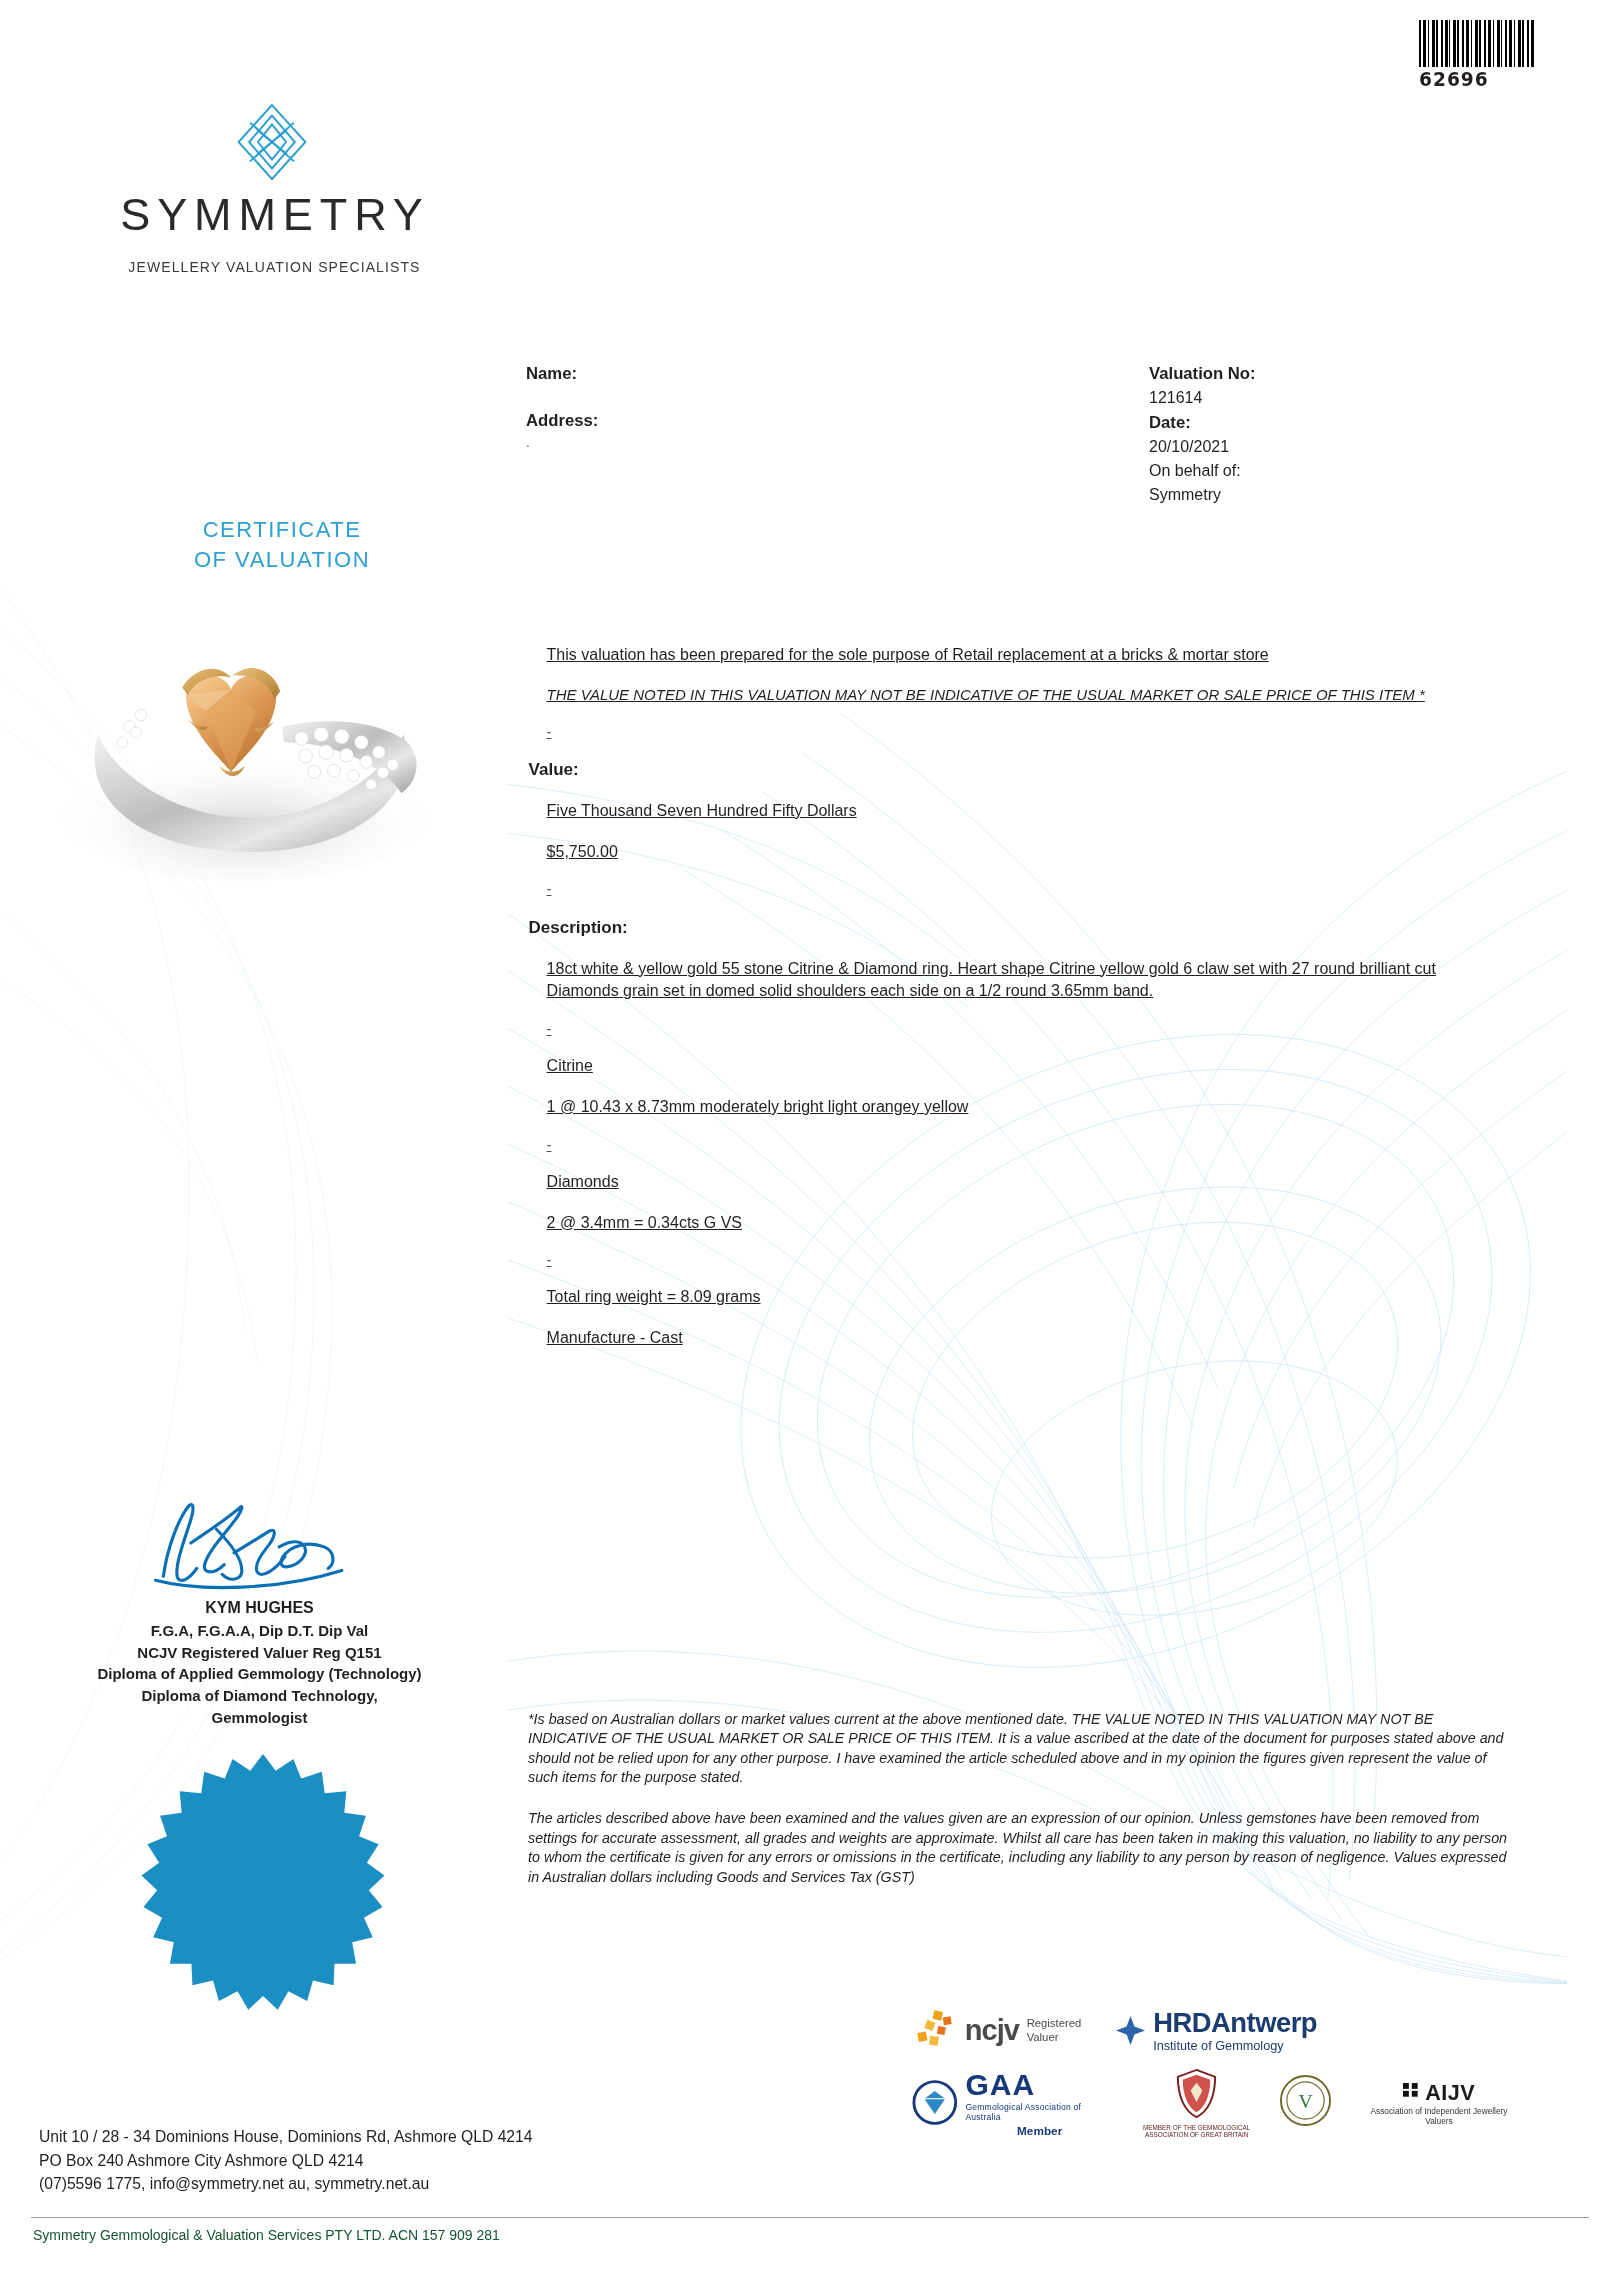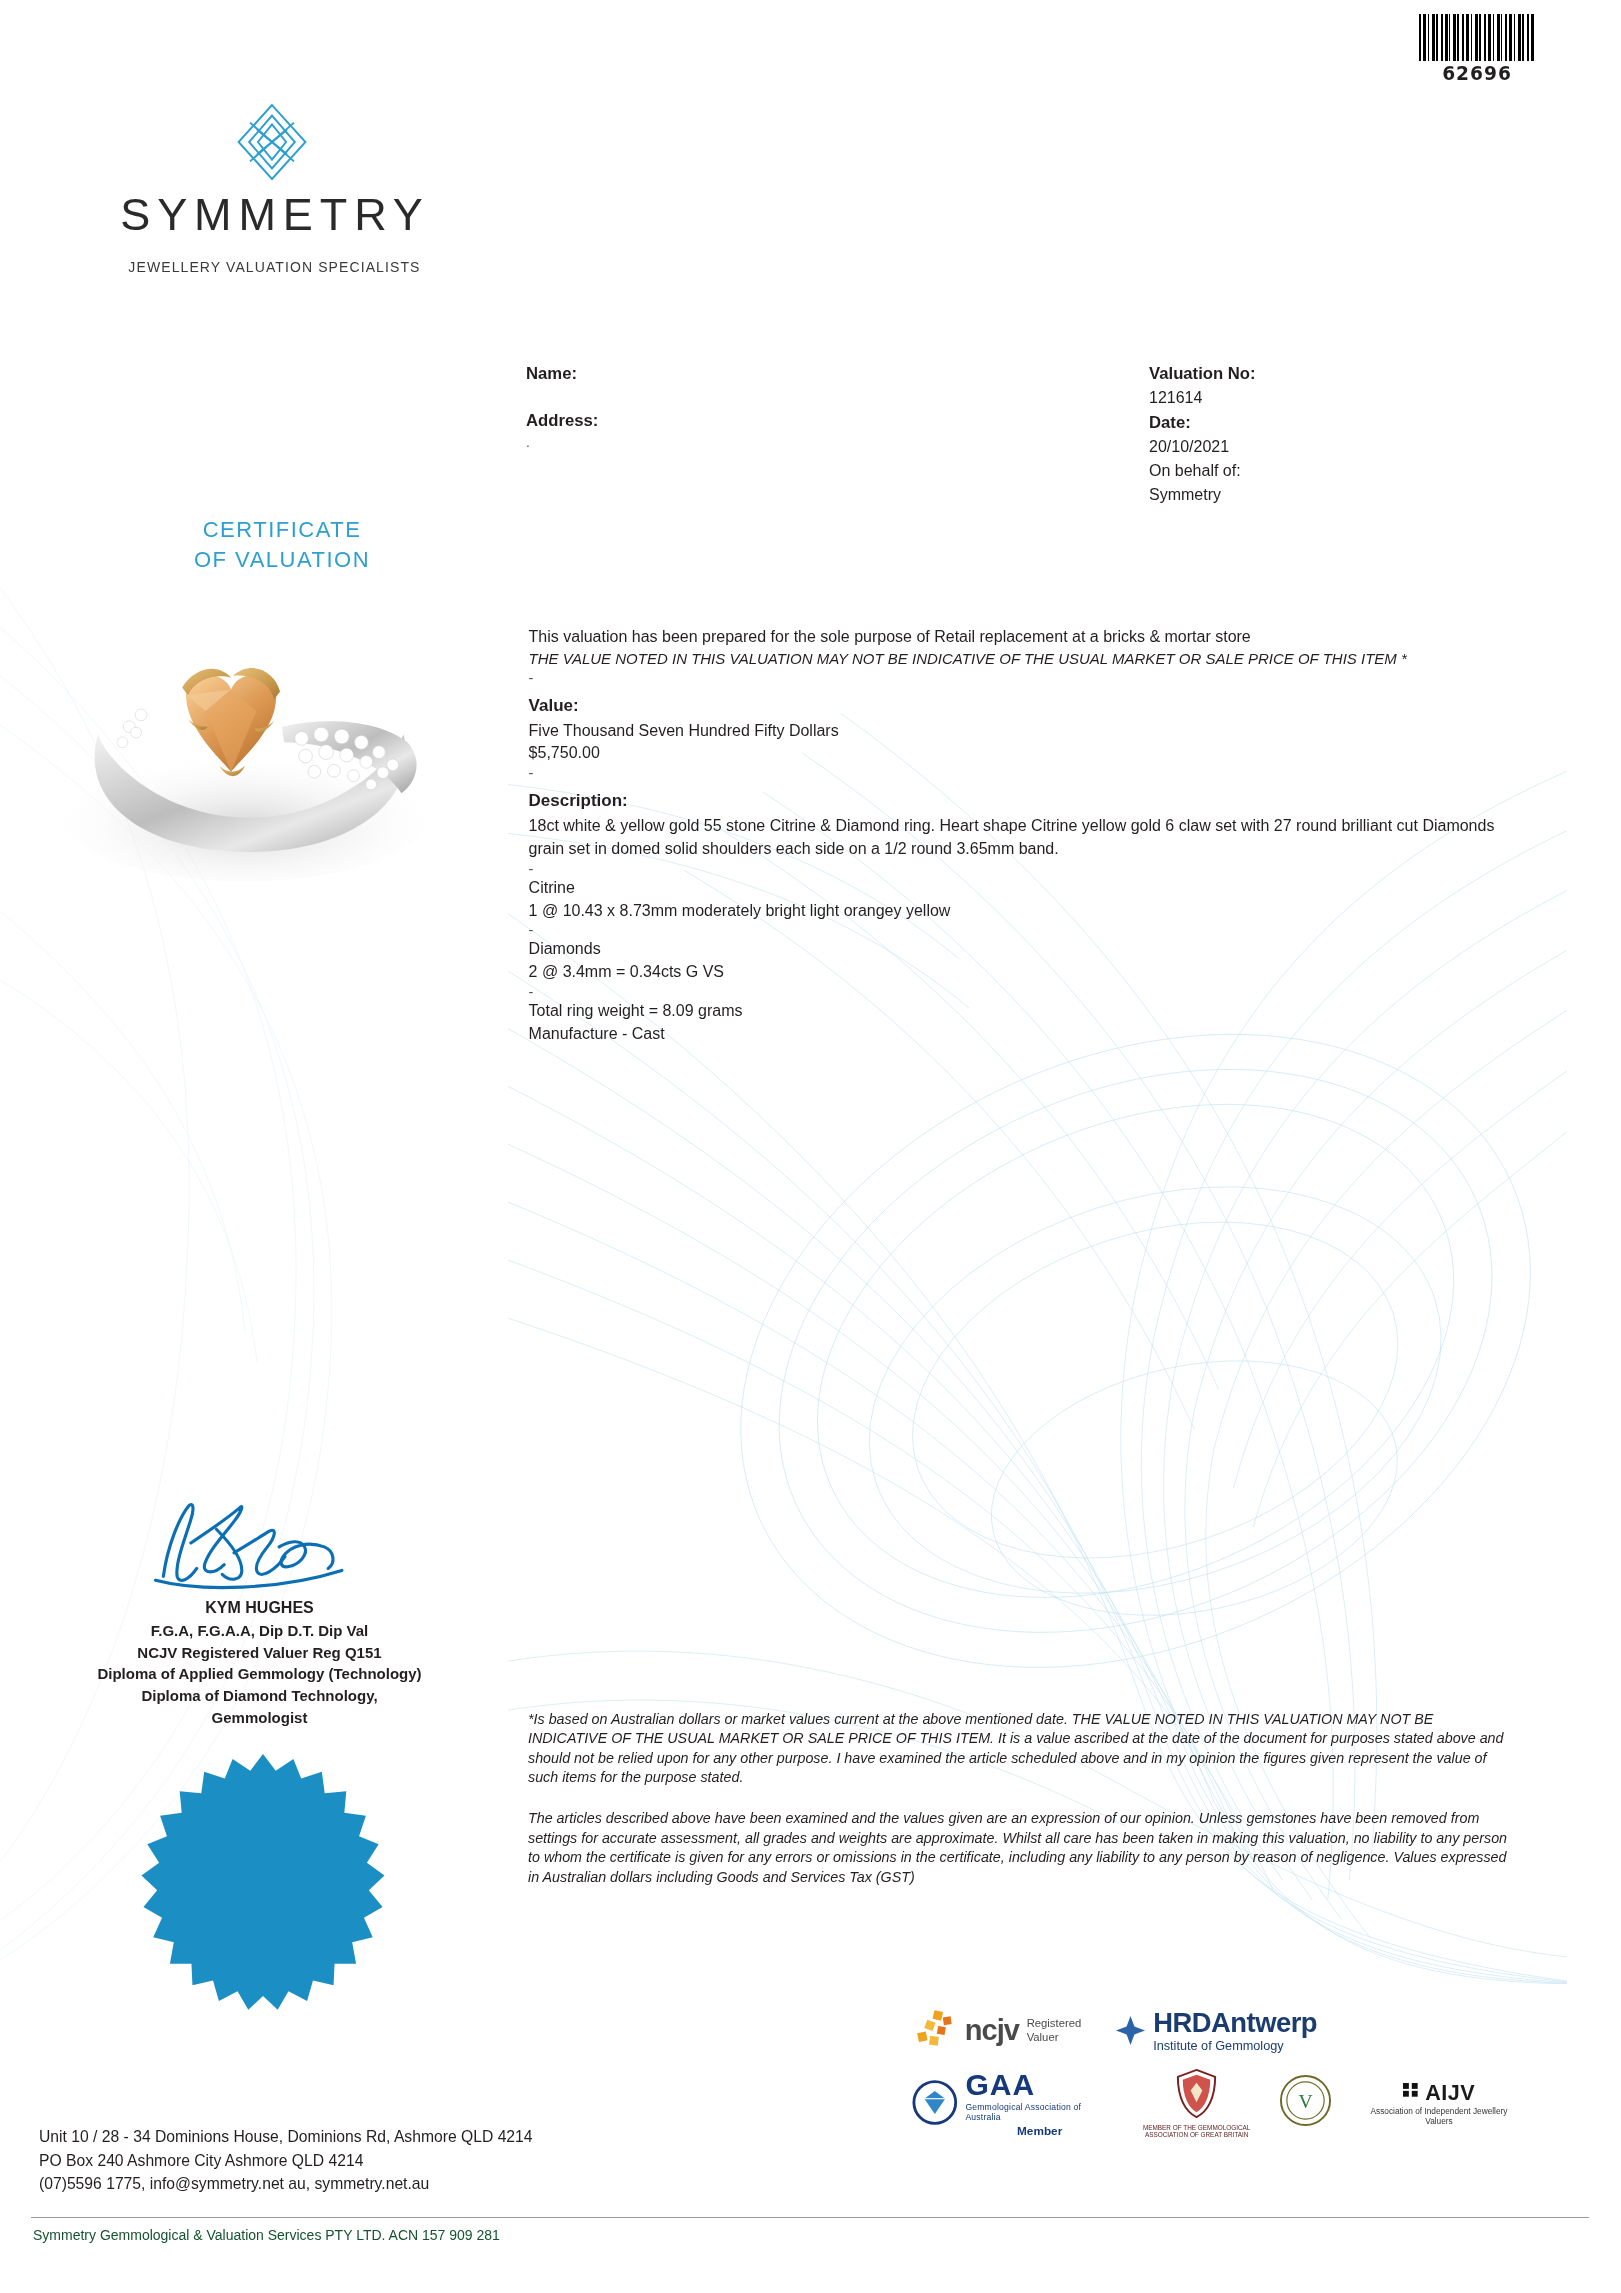--- a/index.html
+++ b/index.html
@@ -12,23 +12,22 @@
     height: 2294px;
     position: relative;
     font-family: "Liberation Sans", sans-serif;
     color: #231f20;
     overflow: hidden;
   }
 
   
   .barcode-wrap {
     position: absolute;
-    top: 14px;
+    top: 20px;
     right: 86px;
-    text-align: center;
   }
   .barcode {
     height: 47px;
     width: 116px;
     background: repeating-linear-gradient(
       to right,
       #000 0px, #000 2px, #fff 2px, #fff 3.9px,
       #000 3.9px, #000 6.9px, #fff 6.9px, #fff 8.8px,
       #000 8.8px, #000 9.8px, #fff 9.8px, #fff 12.7px,
       #000 12.7px, #000 15.7px, #fff 15.7px, #fff 16.7px,
@@ -135,21 +134,21 @@
   .panel-text .ital {
     font-style: italic;
     font-size: 15px;
   }
   .panel-text .dash { color: #555; font-size: 14.7px; line-height: 1.1; }
   .panel-text h3 {
     font-size: 17px;
     font-weight: bold;
     margin: 7.8px 0 2px;
   }
-  .panel-text p { margin: 0; }
+  .panel-text p { margin: 18px; text-decoration: underline; }
 
   
   .footnotes {
     position: absolute;
     left: 528px;
     top: 1710px;
     width: 985px;
     font-style: italic;
     font-size: 14.3px;
     line-height: 1.36;

